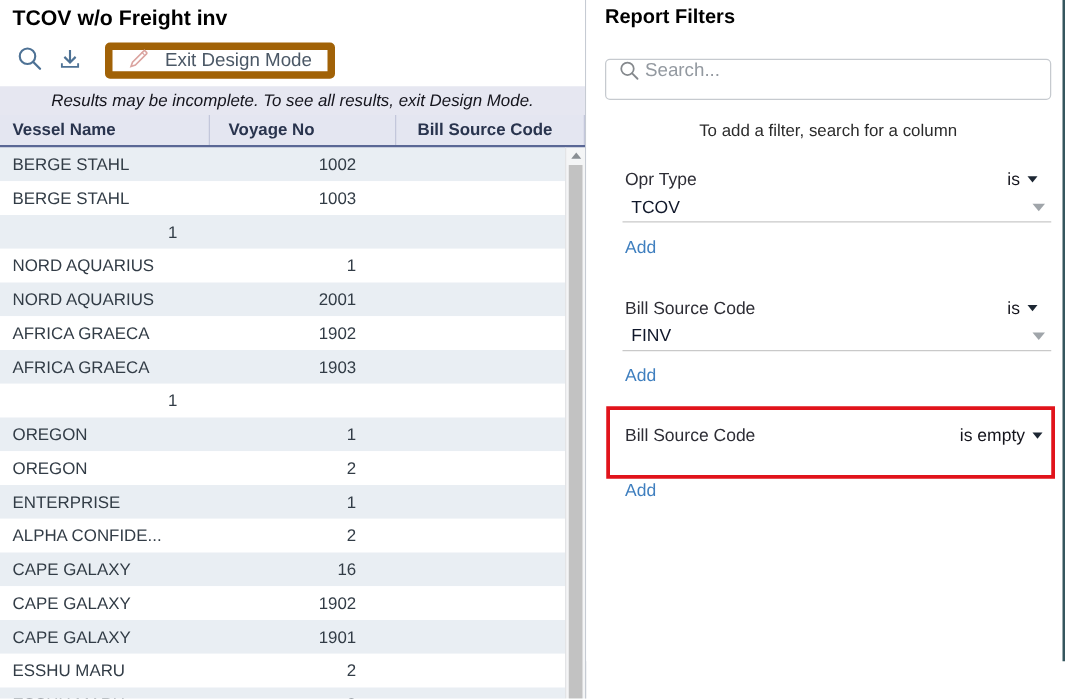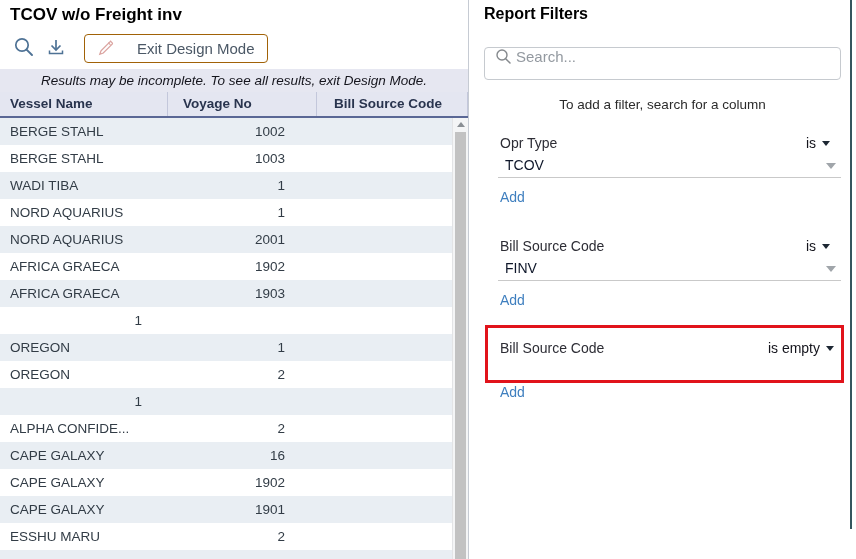--- a/index.html
+++ b/index.html
@@ -21,22 +21,22 @@
     position: absolute; top: 5px; left: 10px;
     font-size: 17px; font-weight: bold; color: #000;
   }
   .toolbar { position: absolute; top: 33px; left: 8px; height: 30px; display: flex; align-items: center; }
   .tool-btn {
     width: 32px; height: 30px; display: flex; align-items: center; justify-content: center;
     background: transparent; border: none; cursor: pointer;
   }
   .exit-btn {
     margin-left: 12px; height: 29px; display: inline-flex; align-items: center;
-    background: #fff; border: 1px solid #a16207; border-radius: 4px;
-    padding: 0 12px; gap: 22px; font-size: 15px; color: #4b5866; cursor: pointer;
+    background: #fff; border: 6px solid #a16207; border-radius: 4px;
+    padding: 0 12px; gap: 12px; font-size: 15px; color: #4b5866; cursor: pointer;
     font-family: "Liberation Sans", sans-serif;
   }
   .notice-bar {
     position: absolute; top: 69px; left: 0; width: 468px; height: 23px;
     background: #e6e7f1; font-style: italic; font-size: 13.5px; color: #15151d;
     text-align: center; line-height: 23px;
   }
   .grid-header {
     position: absolute; top: 92px; left: 0; width: 468px; height: 26px;
     background: #e4e6f1; border-bottom: 2px solid #5a6795;
@@ -161,21 +161,20 @@
       <div class="cell-vessel">BERGE STAHL</div>
       <div class="cell-voyage">1002</div>
       <div class="cell-bill"></div>
     </div>
     <div class="grid-row">
       <div class="cell-vessel">BERGE STAHL</div>
       <div class="cell-voyage">1003</div>
       <div class="cell-bill"></div>
     </div>
     <div class="grid-row">
-      <div class="cell-vessel">WADI TIBA</div>
       <div class="cell-voyage">1</div>
       <div class="cell-bill"></div>
     </div>
     <div class="grid-row">
       <div class="cell-vessel">NORD AQUARIUS</div>
       <div class="cell-voyage">1</div>
       <div class="cell-bill"></div>
     </div>
     <div class="grid-row">
       <div class="cell-vessel">NORD AQUARIUS</div>
@@ -200,20 +199,21 @@
       <div class="cell-vessel">OREGON</div>
       <div class="cell-voyage">1</div>
       <div class="cell-bill"></div>
     </div>
     <div class="grid-row">
       <div class="cell-vessel">OREGON</div>
       <div class="cell-voyage">2</div>
       <div class="cell-bill"></div>
     </div>
     <div class="grid-row">
+      <div class="cell-vessel">ENTERPRISE</div>
       <div class="cell-voyage">1</div>
       <div class="cell-bill"></div>
     </div>
     <div class="grid-row">
       <div class="cell-vessel">ALPHA CONFIDE...</div>
       <div class="cell-voyage">2</div>
       <div class="cell-bill"></div>
     </div>
     <div class="grid-row">
       <div class="cell-vessel">CAPE GALAXY</div>

